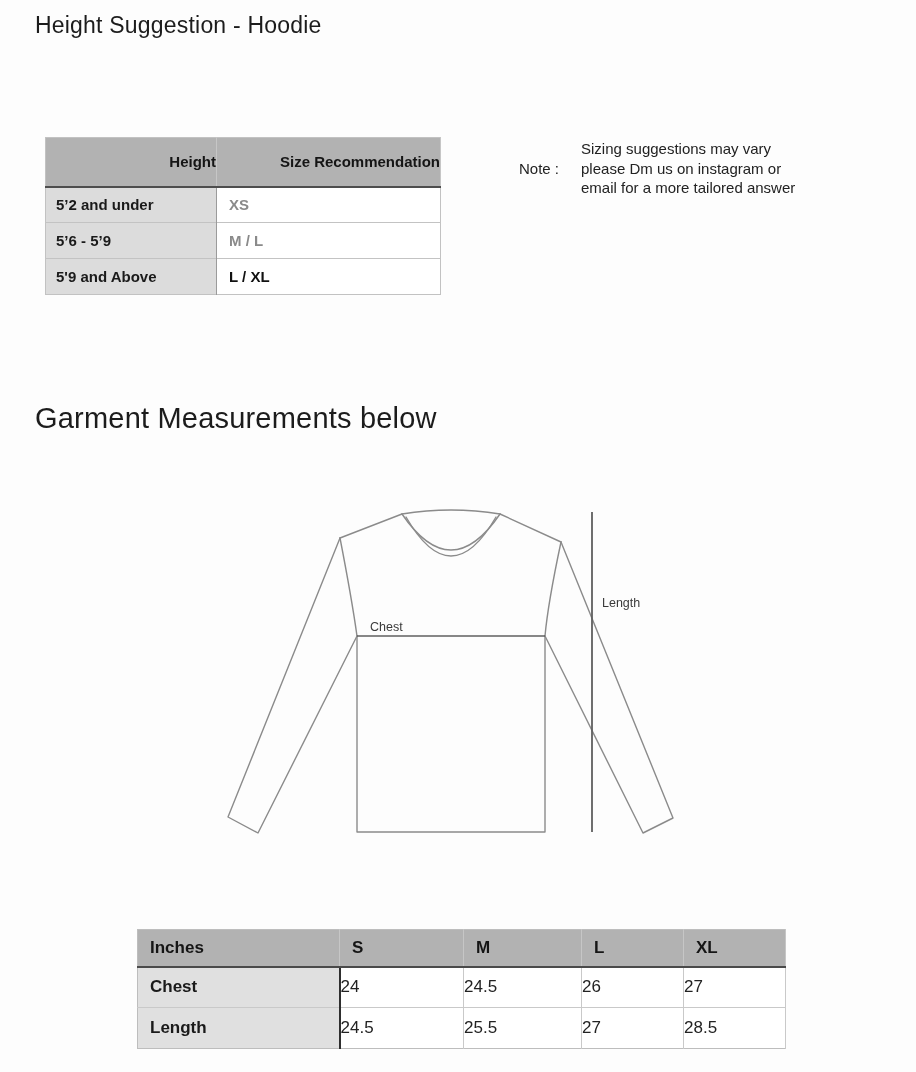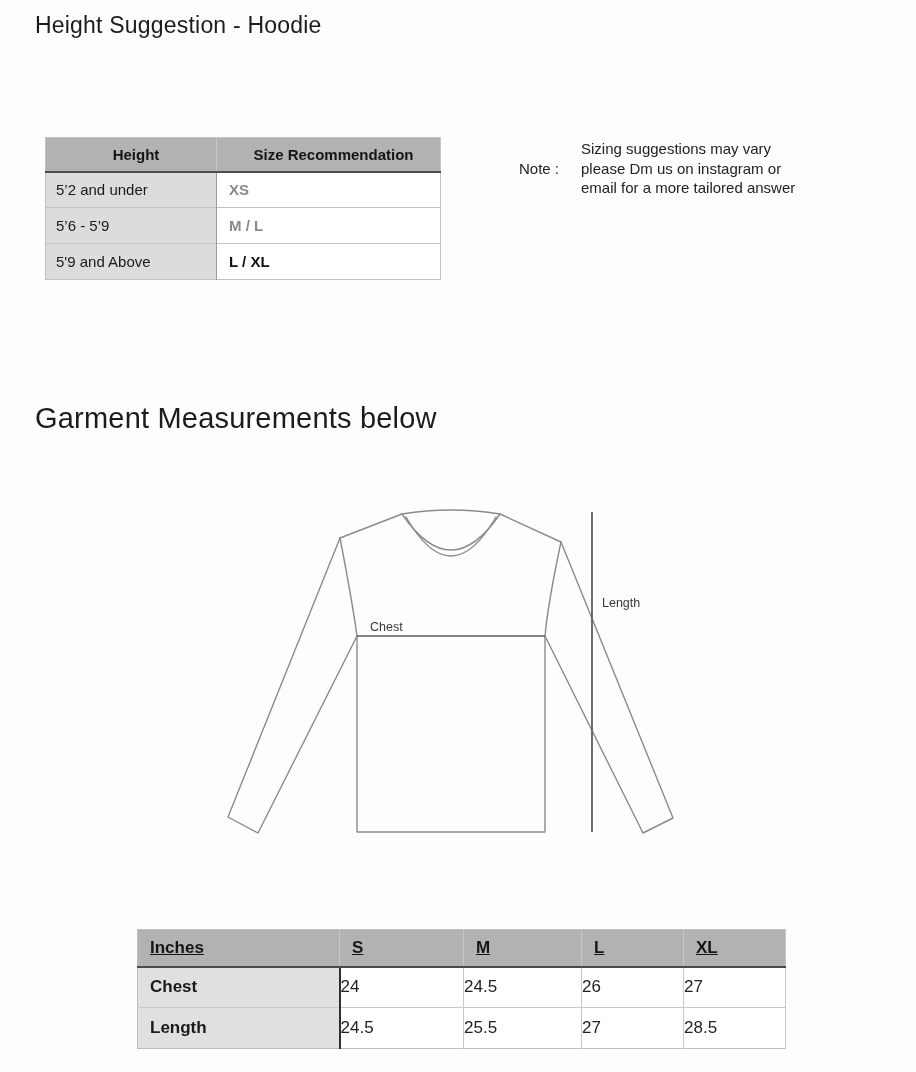--- a/index.html
+++ b/index.html
@@ -27,34 +27,34 @@
   table { border-collapse: collapse; table-layout: fixed; }
   .height-table {
     position: absolute; left: 45px; top: 137px;
     width: 395px;
     border: 1px solid #c2c2c2;
   }
   .height-table col.c0 { width: 171px; }
   .height-table col.c1 { width: 224px; }
   .height-table th {
     background: #b2b2b2;
-    height: 34px;
+    height: 49px;
     font-size: 15px; font-weight: 700; color: #151515;
-    text-align: center; padding-left: 10px;
+    text-align: right; padding-left: 10px;
     border-bottom: 2px solid #4d4d4d;
     border-right: 1px solid #c6c6c6;
   }
   .height-table td {
     height: 36px;
     font-size: 15px;
     border-top: 1px solid #c3c3c3;
   }
   .height-table td.rowlabel {
     background: #dcdcdc;
-    font-weight: 400; color: #1a1a1a;
+    font-weight: 700; color: #1a1a1a;
     padding-left: 10px;
     border-right: 1px solid #9b9b9b;
   }
   .height-table td.sizeval {
     background: #ffffff;
     padding-left: 12px;
     font-weight: 700;
   }
   .height-table tr:nth-child(1) td.sizeval,
   .height-table tr:nth-child(2) td.sizeval { color: #8a8a8a; font-weight: 600; }
@@ -91,21 +91,20 @@
   .meas-table col.c2 { width: 118px; }
   .meas-table col.c3 { width: 102px; }
   .meas-table col.c4 { width: 102px; }
   .meas-table th {
     background: #b2b2b2;
     height: 37px;
     font-size: 17px; font-weight: 700; color: #151515;
     text-align: left; padding-left: 12px;
     border-bottom: 2px solid #4a4a4a;
     border-right: 1px solid #c6c6c6;
-    text-decoration: underline;
   }
   .meas-table td {
     height: 41px;
     font-size: 17px;
     border-top: 1px solid #c9c9c9;
     border-right: 1px solid #c9c9c9;
   }
   .meas-table td.rowlabel {
     background: #e0e0e0;
     font-weight: 700; color: #1a1a1a;

